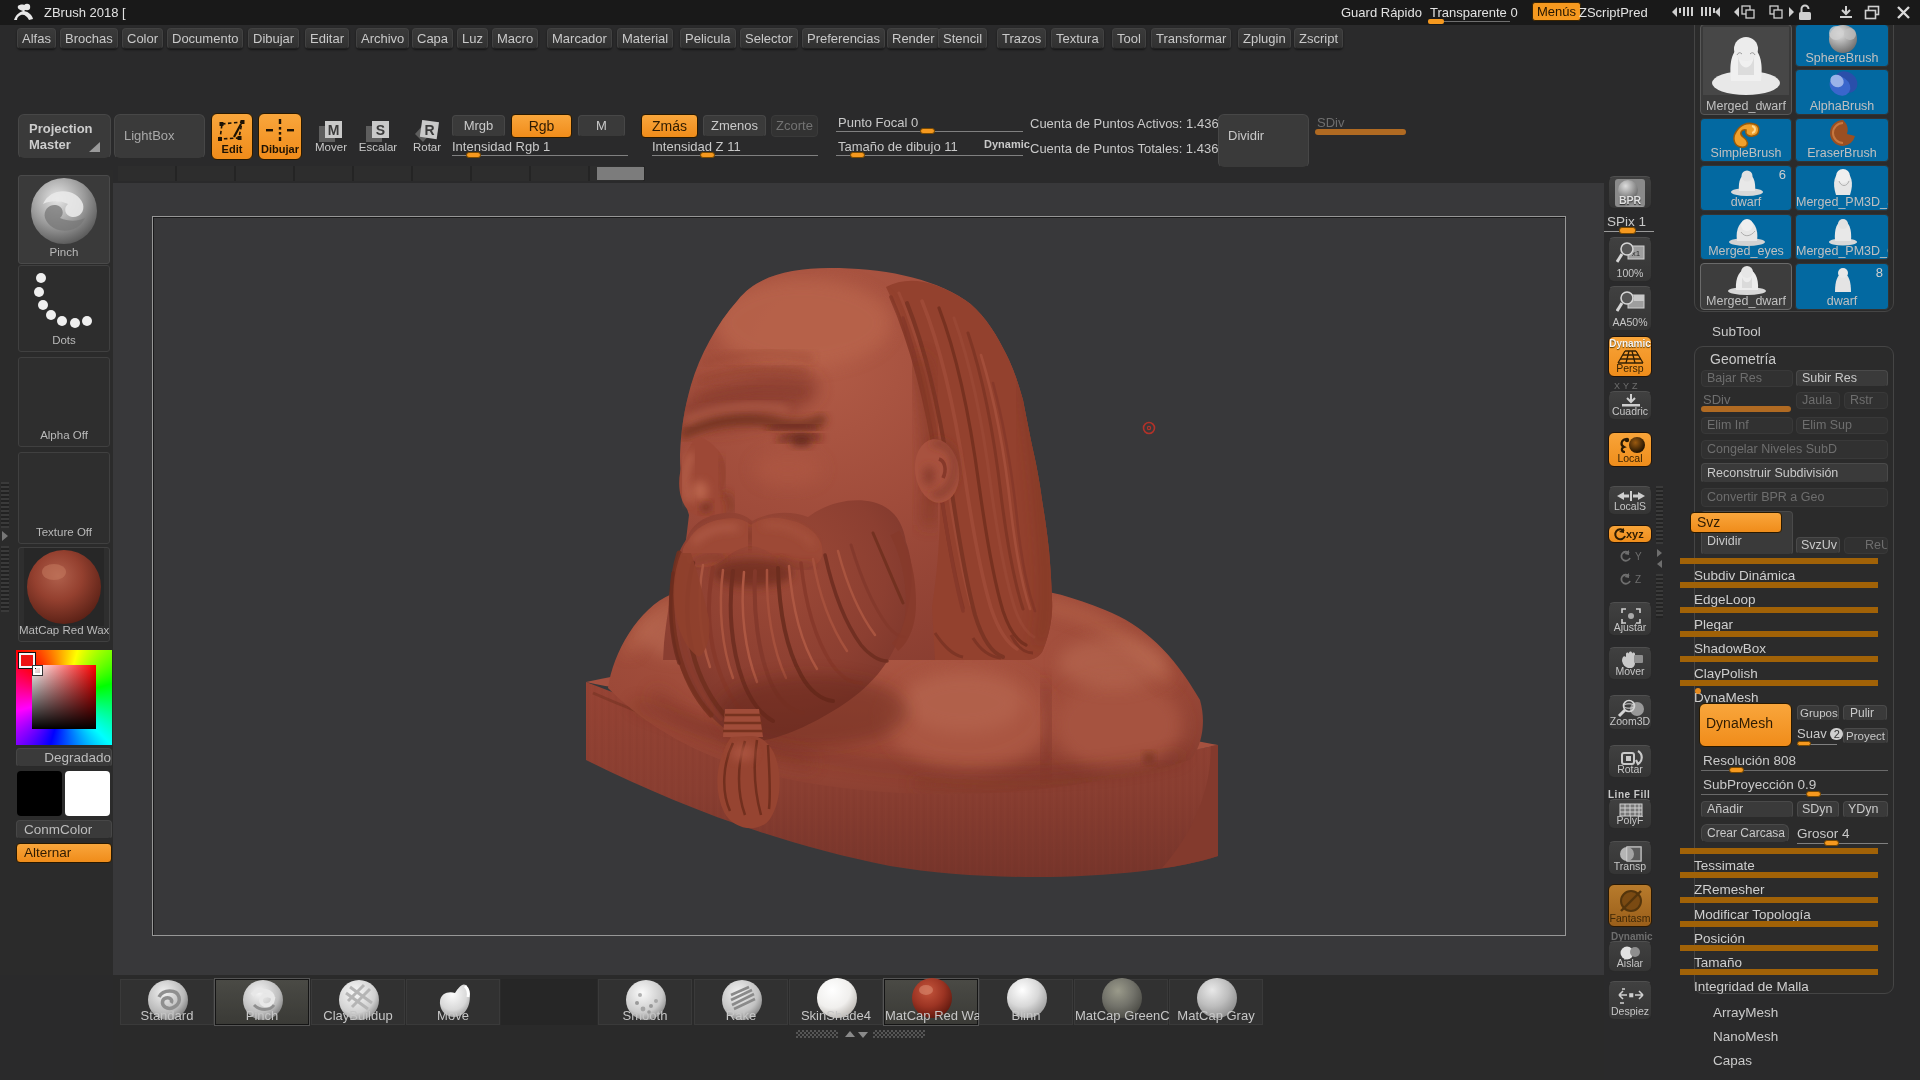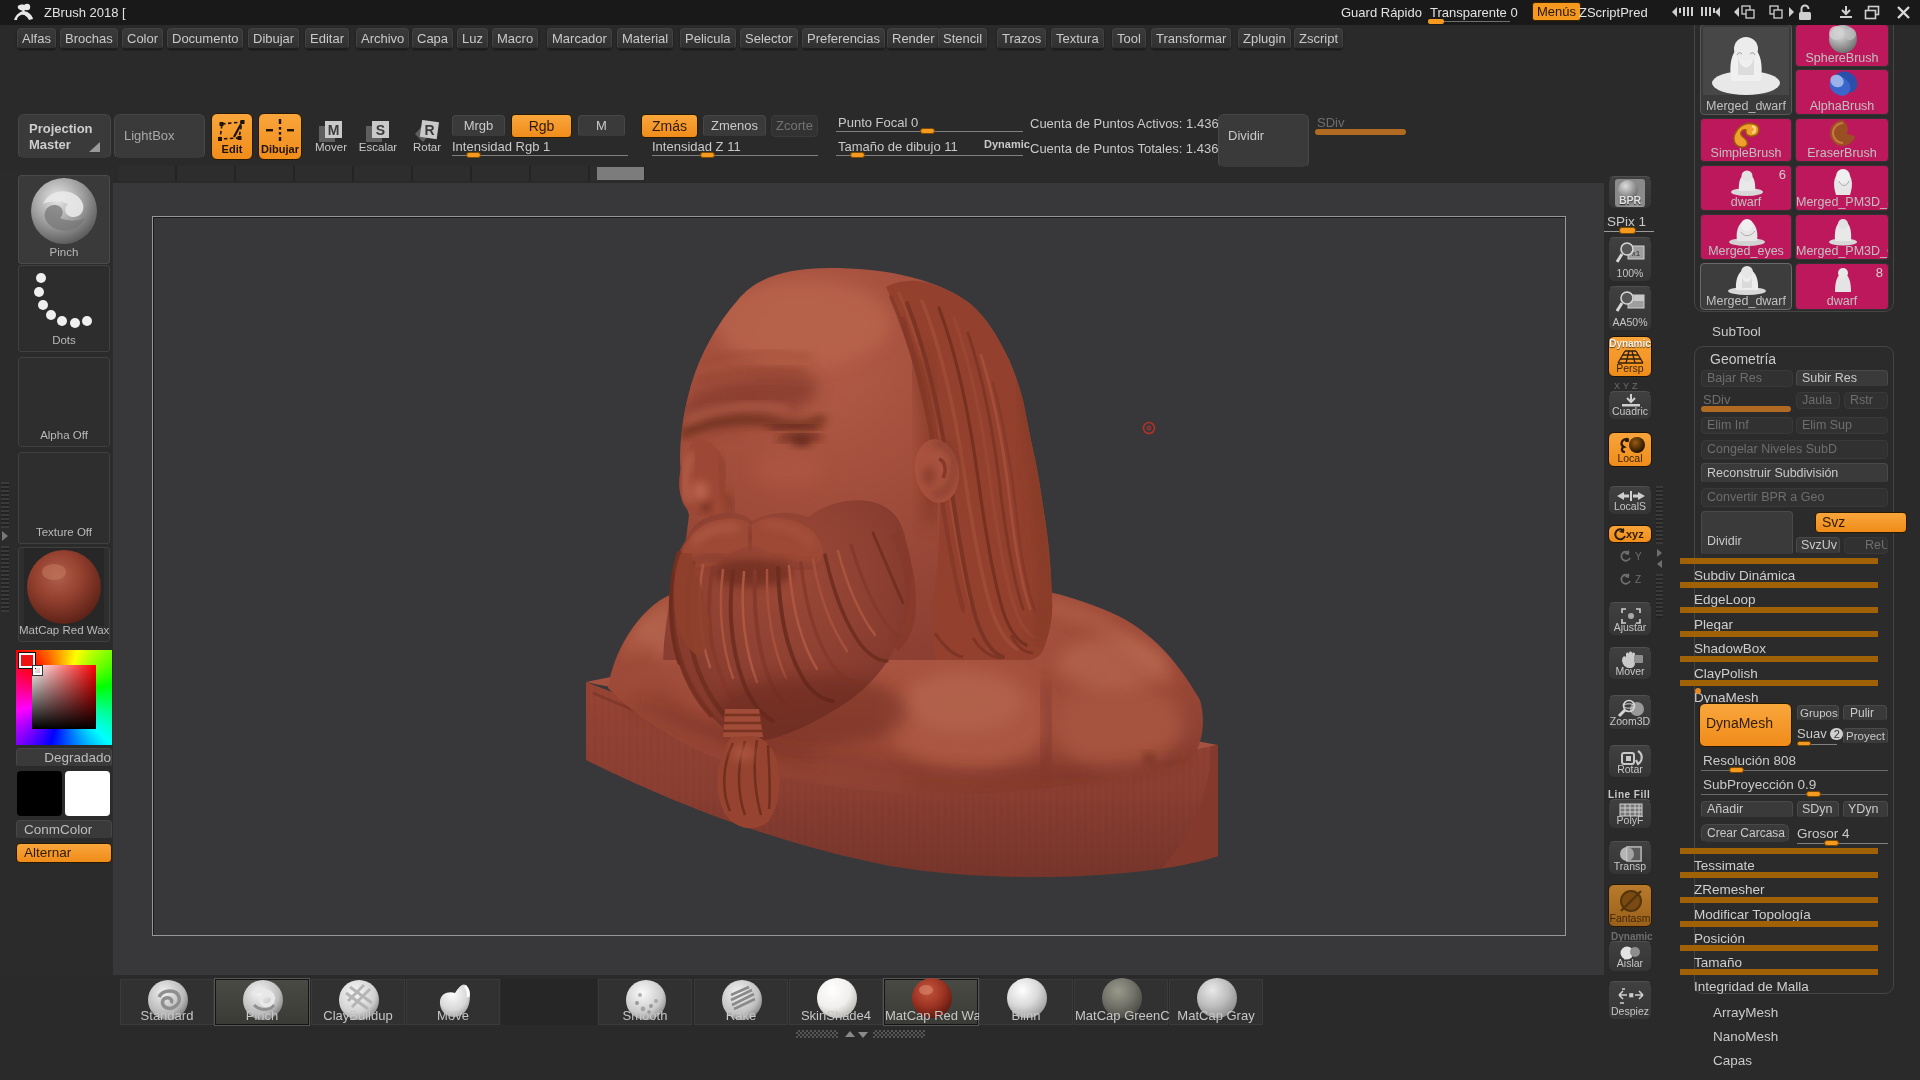--- a/index.html
+++ b/index.html
@@ -33,21 +33,21 @@
 #frame { position:absolute; left:39px; top:33px; width:1414px; height:720px; border:1px solid #979797; box-shadow:inset 1px 1px 0 rgba(0,0,0,.55); }
 
 
 .vbtn { position:absolute; left:1608px; width:44px; background:linear-gradient(#404040,#353535); border:1px solid #2a2a2a; border-top-color:#4f4f4f; border-radius:6px; color:#c6c6c6; }
 .vbtn .vlab { position:absolute; left:0; right:0; bottom:2px; text-align:center; font-size:10.5px; color:#c6c6c6; }
 .vorange { background:linear-gradient(#f8a439,#ef8d1b); border-color:#21150a; color:#3a2403; }
 .vorange .vlab { color:#3a2403; }
 
 
 .rpanel { position:absolute; background:#2b2b2b; border:1px solid #454545; border-radius:9px; }
-.rcell { position:absolute; background:#be185d; border:1px solid #3d3d3d; border-radius:4px; }
+.rcell { position:absolute; background:#0369a1; border:1px solid #3d3d3d; border-radius:4px; }
 .rcell .rlab { position:absolute; left:0; right:0; bottom:1px; text-align:center; font-size:12.5px; color:#c0c0c0; white-space:nowrap; overflow:hidden; }
 .prow { position:absolute; left:1680px; width:198px; height:24px; border-top:6px solid #a16207; color:#cecece; font-size:13.5px; line-height:24px; padding-left:14px; }
 .rbtn { position:absolute; background:#3a3a3a; border:1px solid #4a4a4a; border-bottom-color:#2b2b2b; border-radius:4px; color:#c9c9c9; font-size:12.5px; line-height:15px; padding-left:5px; white-space:nowrap; overflow:hidden; }
 .rdim { position:absolute; background:#313131; border:1px solid #393939; border-radius:4px; color:#6e6e6e; font-size:12.5px; line-height:15px; padding-left:5px; white-space:nowrap; overflow:hidden; }
 
 
 #tray { left:113px; top:975px; width:1491px; height:105px; background:#2a2a2a; }
 .tcell { position:absolute; top:4px; width:94px; height:46px; background:#313131; border:1px solid #3a3a3a; }
 .tcell .tlab { position:absolute; left:0; right:0; bottom:1px; text-align:center; font-size:13px; color:#c6c6c6; white-space:nowrap;margin-top:32px; }
 </style>
@@ -854,21 +854,21 @@
     <div class="dimlbl" style="left:1703px;top:392px;font-size:13px">SDiv</div>
     <div class="abs" style="left:1701px;top:406px;width:90px;height:6px;background:#b06a22;border-radius:3px"></div>
     <div class="rdim" style="left:1796px;top:392px;width:44px;height:17px">Jaula</div>
     <div class="rdim" style="left:1844px;top:392px;width:44px;height:17px">Rstr</div>
     <div class="rdim" style="left:1701px;top:417px;width:92px;height:17px">Elim Inf</div>
     <div class="rdim" style="left:1796px;top:417px;width:92px;height:17px">Elim Sup</div>
     <div class="rdim" style="left:1701px;top:440px;width:187px;height:19px;line-height:17px">Congelar Niveles SubD</div>
     <div class="rbtn" style="left:1701px;top:463px;width:187px;height:20px;line-height:18px">Reconstruir Subdivisión</div>
     <div class="rdim" style="left:1701px;top:488px;width:187px;height:19px;line-height:17px">Convertir BPR a Geo</div>
     <div class="rbtn" style="left:1701px;top:511px;width:92px;height:44px;line-height:58px">Dividir</div>
-    <div class="obtn" style="left:1815px;top:512px;width:92px;height:21px;text-align:left;padding-left:6px;line-height:19px;font-size:14px">Svz</div>
+    <div class="obtn" style="left:1690px;top:512px;width:92px;height:21px;text-align:left;padding-left:6px;line-height:19px;font-size:14px">Svz</div>
     <div class="rbtn" style="left:1796px;top:537px;width:44px;height:17px;padding-left:4px">SvzUv</div>
     <div class="rdim" style="left:1844px;top:537px;width:44px;height:17px;padding-left:20px">ReUV</div>
     <div class="prow" style="top:558px">Subdiv Dinámica</div>
     <div class="prow" style="top:582px">EdgeLoop</div>
     <div class="prow" style="top:607px">Plegar</div>
     <div class="prow" style="top:631px">ShadowBox</div>
     <div class="prow" style="top:656px">ClayPolish</div>
     <div class="prow" style="top:680px">DynaMesh</div>
     <div class="abs" style="left:1695px;top:688px;width:6px;height:6px;background:#e58a1e;border-radius:3px"></div>
 

